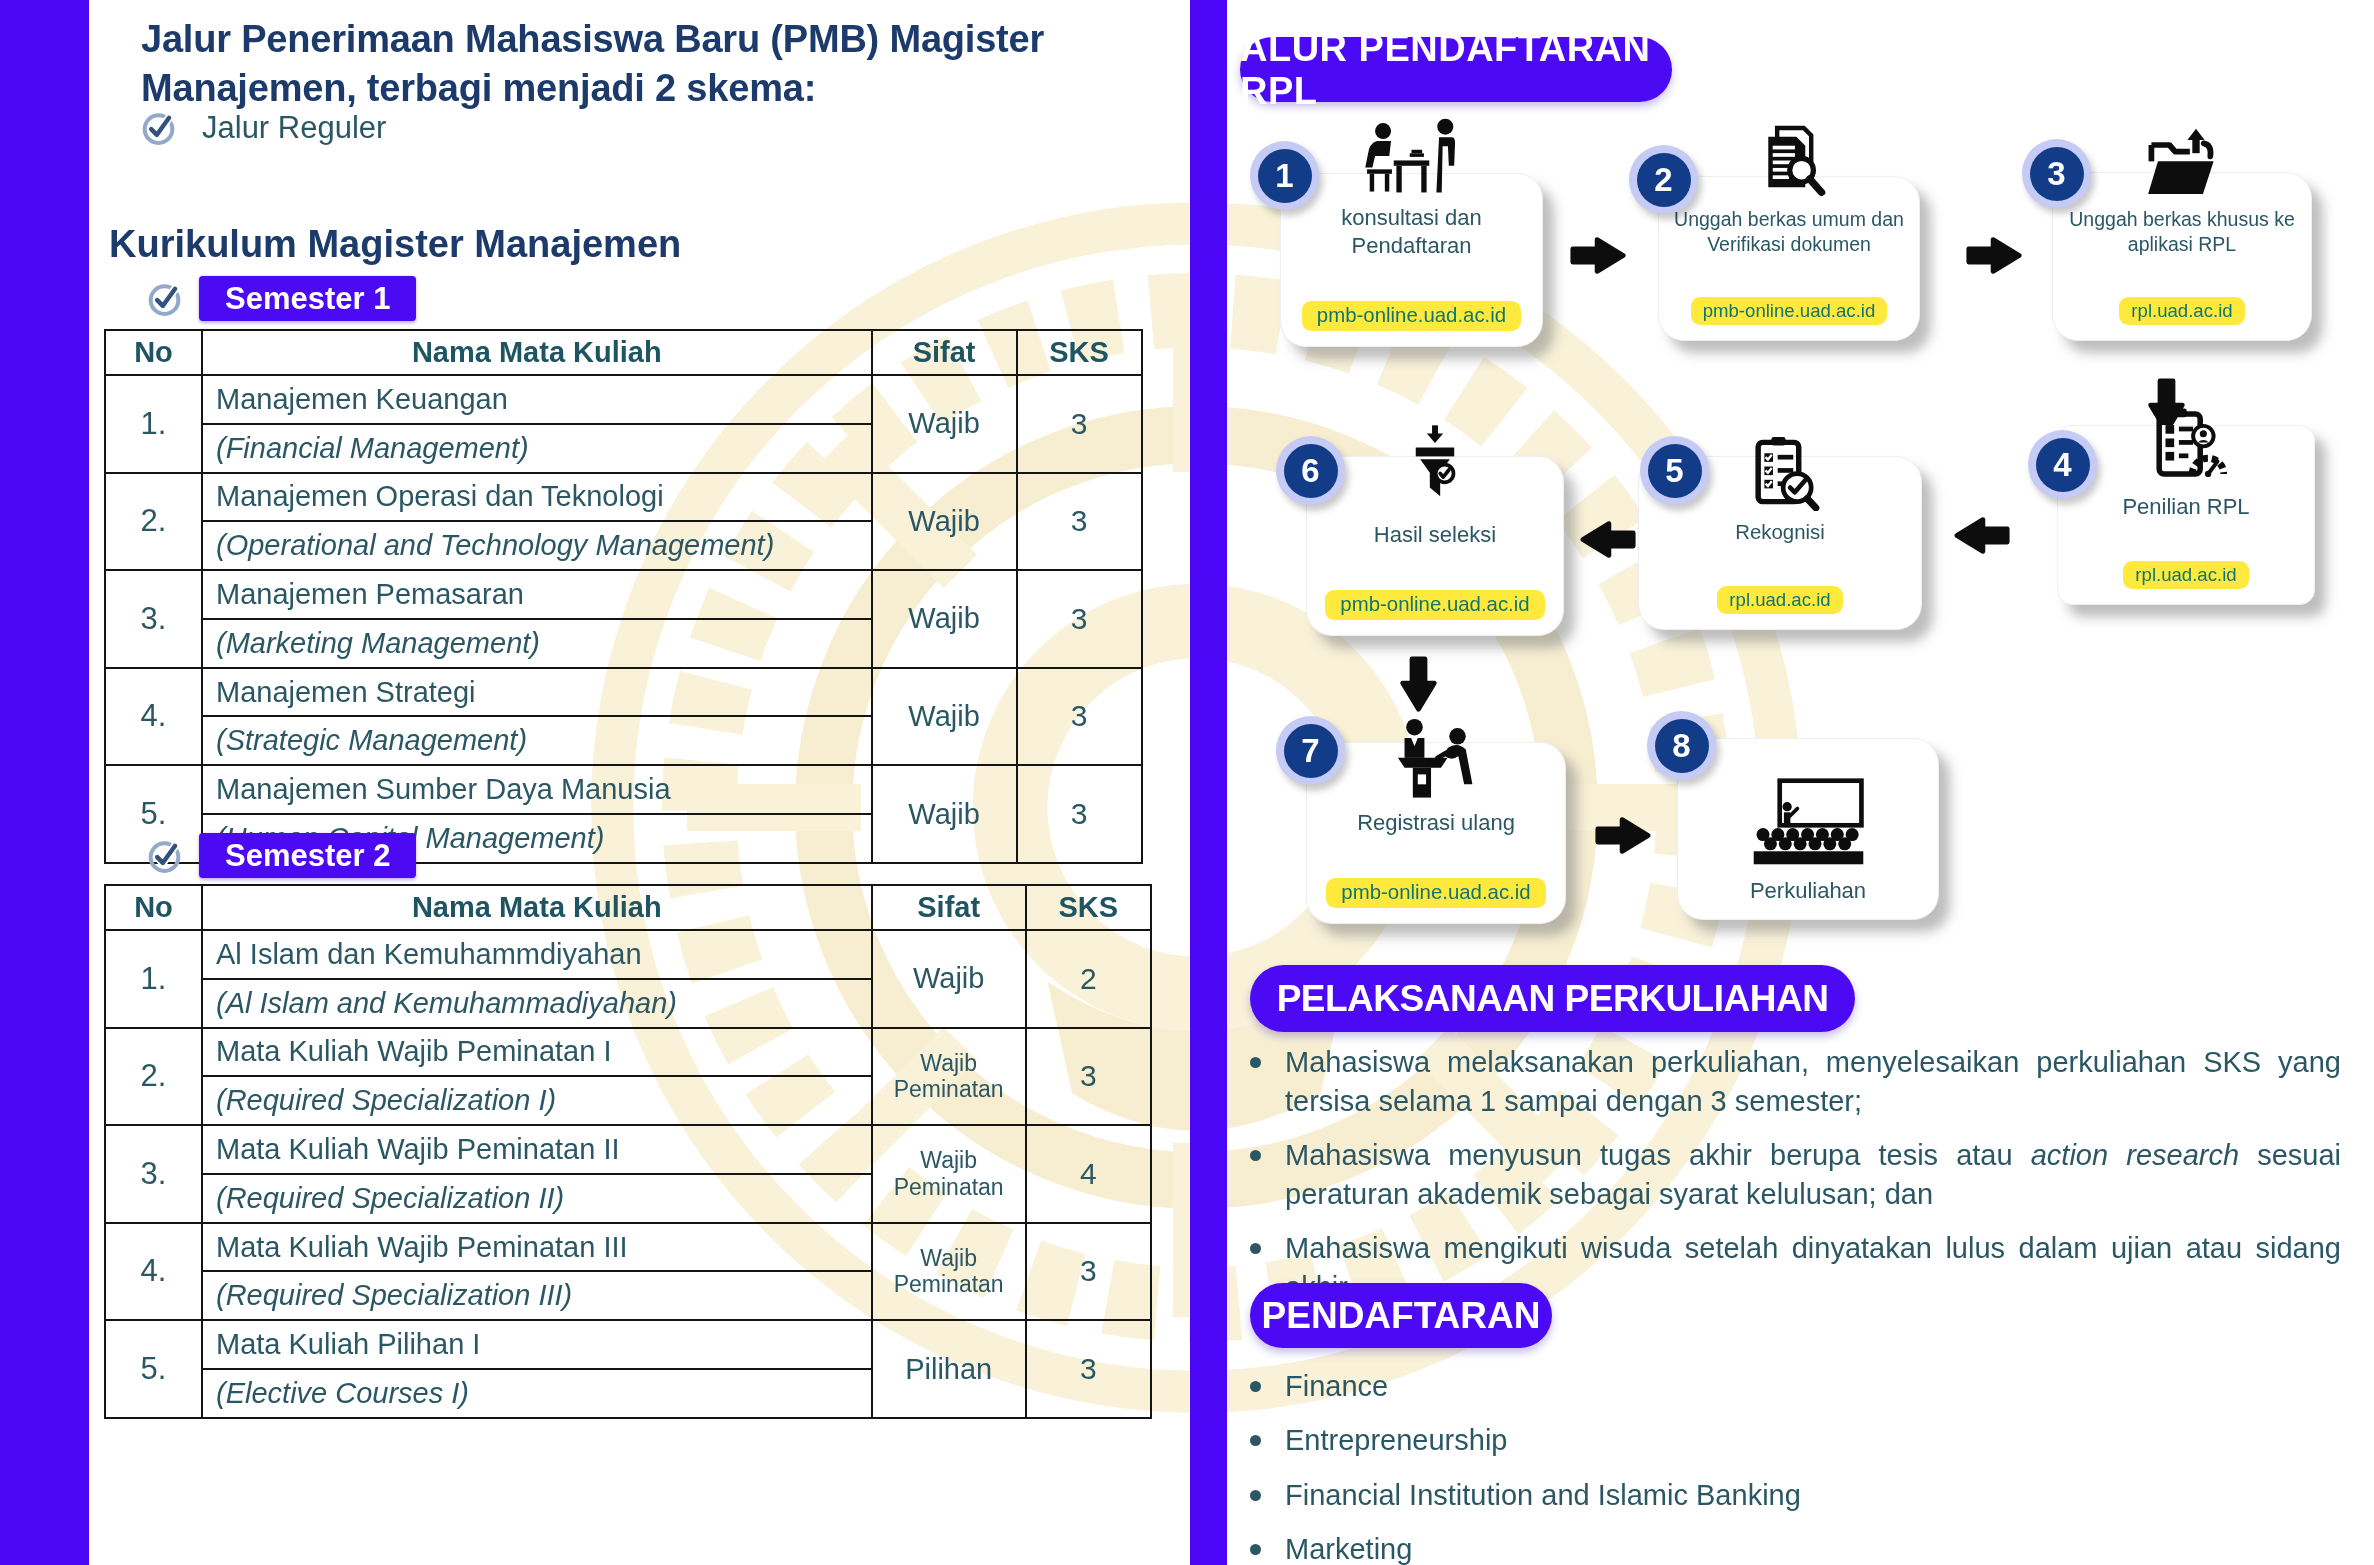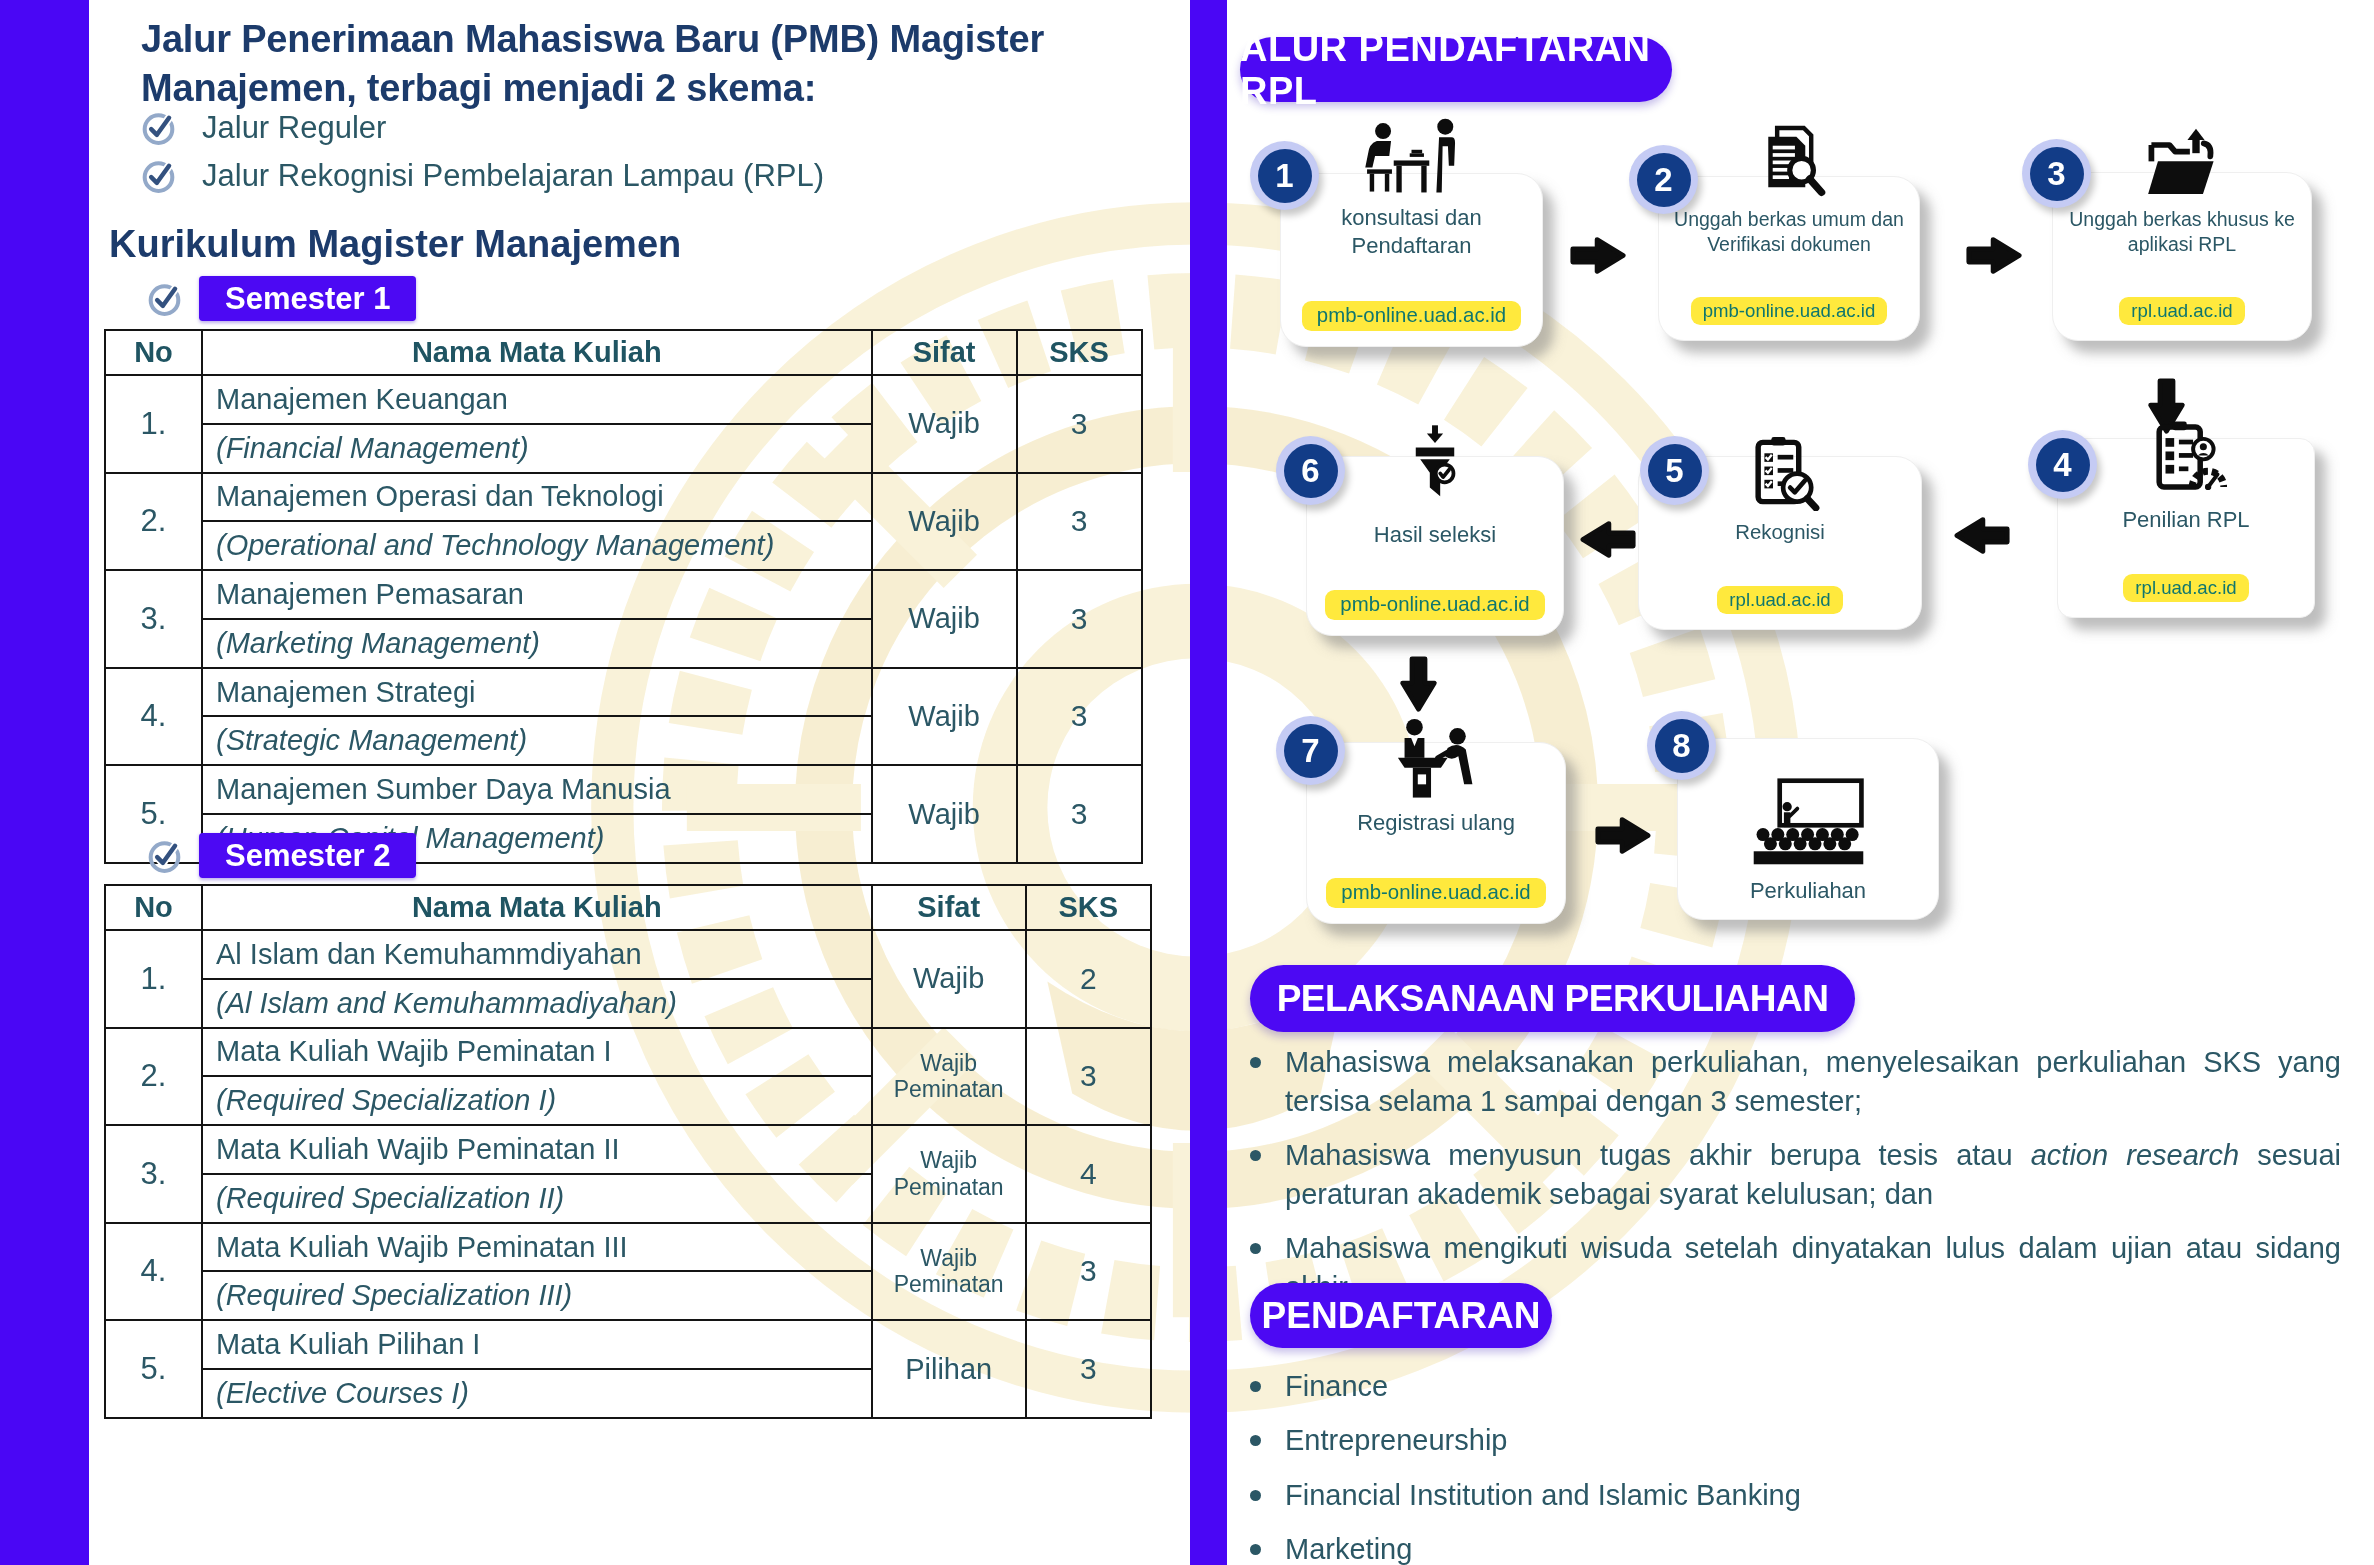--- a/index.html
+++ b/index.html
@@ -103,28 +103,20 @@
     <span>Manajemen, terbagi menjadi 2 skema:</span>
   </div>
 
   <div class="scheme-item" style="top:108px;">
     <svg class="check-ic" viewBox="0 0 48 48">
       <circle cx="24" cy="26" r="17" fill="none" stroke="#93a9c9" stroke-width="5"></circle>
       <path d="M15 26 L22 33 L37 12" fill="none" stroke="#ffffff" stroke-width="10" stroke-linecap="round" stroke-linejoin="round"></path>
       <path d="M15 26 L22 33 L37 12" fill="none" stroke="#33517f" stroke-width="5.5" stroke-linecap="round" stroke-linejoin="round"></path>
     </svg>
     <span class="txt">Jalur Reguler</span>
-  </div>
-  <div class="scheme-item" style="top:156px;">
-    <svg class="check-ic" viewBox="0 0 48 48">
-      <circle cx="24" cy="26" r="17" fill="none" stroke="#93a9c9" stroke-width="5"></circle>
-      <path d="M15 26 L22 33 L37 12" fill="none" stroke="#ffffff" stroke-width="10" stroke-linecap="round" stroke-linejoin="round"></path>
-      <path d="M15 26 L22 33 L37 12" fill="none" stroke="#33517f" stroke-width="5.5" stroke-linecap="round" stroke-linejoin="round"></path>
-    </svg>
-    <span class="txt">Jalur Rekognisi Pembelajaran Lampau (RPL)</span>
   </div>
 
   <div id="curriculum-heading" class="abs">Kurikulum Magister Manajemen</div>
 
   <div class="sem-group" style="top:276px;">
     <svg class="check-ic" viewBox="0 0 48 48">
       <circle cx="24" cy="26" r="17" fill="none" stroke="#93a9c9" stroke-width="5"></circle>
       <path d="M15 26 L22 33 L37 12" fill="none" stroke="#ffffff" stroke-width="10" stroke-linecap="round" stroke-linejoin="round"></path>
       <path d="M15 26 L22 33 L37 12" fill="none" stroke="#33517f" stroke-width="5.5" stroke-linecap="round" stroke-linejoin="round"></path>
     </svg>
@@ -373,21 +365,21 @@
     <div class="linkpill sm">rpl.uad.ac.id</div>
   </div>
 
   <svg class="flow-arrow" style="left:1953px;top:514px;" width="58" height="43" viewBox="0 0 62 46">
     <path d="M58 16 h-26 v-10 l-28 17 l28 17 v-10 h26 z" fill="#0d0d0d" stroke="#0d0d0d" stroke-width="5" stroke-linejoin="round"></path>
   </svg>
 
   <div class="numbadge" style="left:2028px;top:430px;">
     <div class="inner">4</div>
     </div>
-  <div class="card" style="left:2057px;top:438px;width:258px;height:180px;border-radius:15px;">
+  <div class="card" style="left:2057px;top:425px;width:258px;height:180px;border-radius:15px;">
     <svg class="pict" width="82" height="80" viewBox="0 0 104 100">
       <rect x="18" y="12" width="52" height="76" rx="6" fill="none" stroke="#0d0d0d" stroke-width="7"></rect>
       <rect x="35" y="5" width="18" height="11" rx="3" fill="#0d0d0d"></rect>
       <g fill="#0d0d0d">
         <rect x="26" y="26" width="11" height="11"></rect>
           <rect x="26" y="43" width="11" height="11"></rect>
           <rect x="26" y="60" width="11" height="11"></rect>
         <rect x="43" y="28" width="18" height="6"></rect>
           <rect x="43" y="45" width="18" height="6"></rect>
           <rect x="43" y="62" width="12" height="6"></rect>

